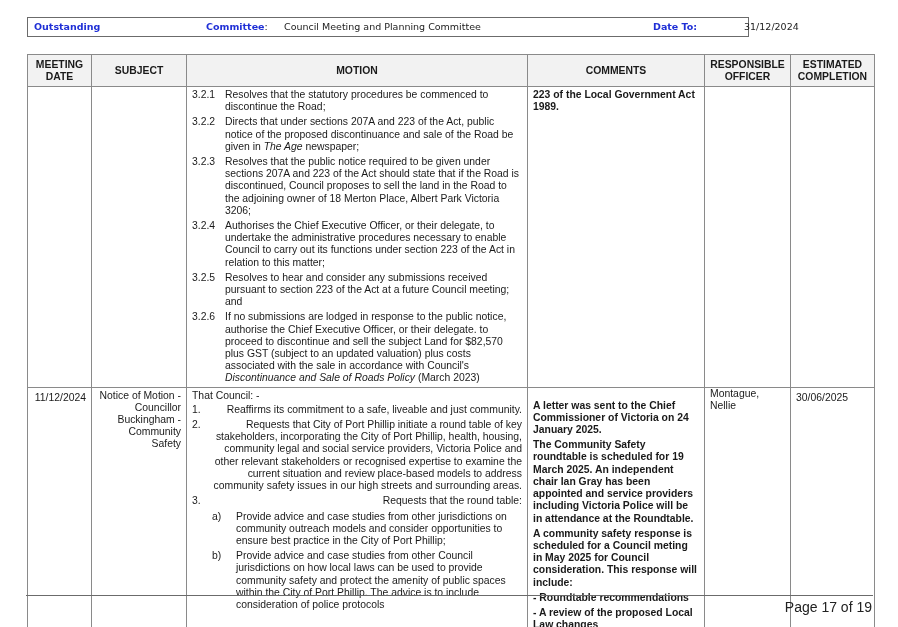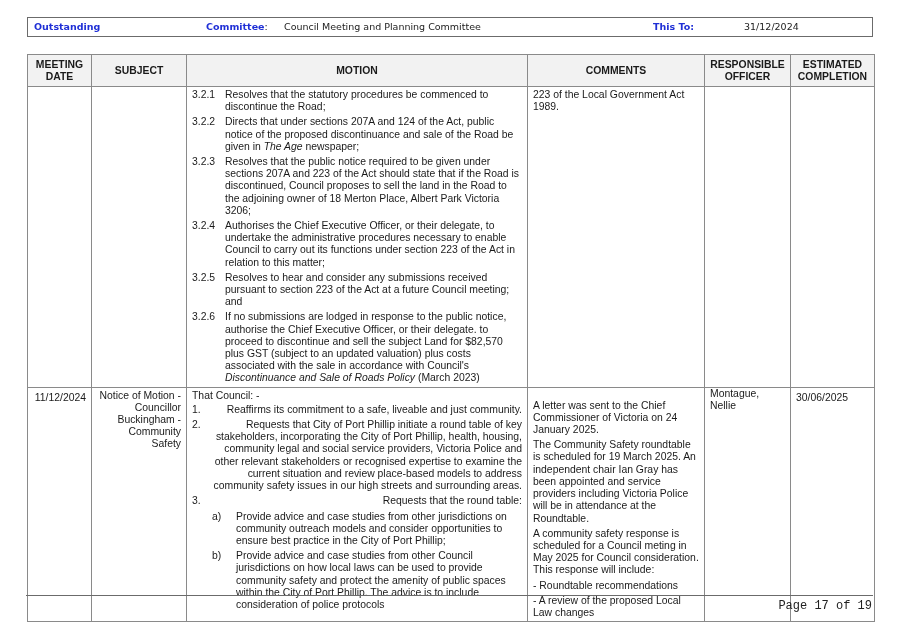--- a/index.html
+++ b/index.html
@@ -1,18 +1,18 @@
 <!DOCTYPE html>
 <html><head>
 <meta charset="utf-8">
 <style>
   html, body { margin:0; padding:0; background:#ffffff; }
   body { width:898px; height:627px; position:relative; overflow:hidden;
          font-family:"Liberation Sans", sans-serif; color:#1a1a1a; }
-  .topbar { position:absolute; left:27px; top:17px; width:846px; height:20px;
+  .topbar { position:absolute; left:27px; top:17px; width:722px; height:20px;
             border:1px solid #6b6b6b; box-sizing:border-box;
             font-family:"DejaVu Sans", sans-serif; font-size:9.5px; }
   .topbar span { position:absolute; top:3px; white-space:nowrap; }
   .lbl { color:#1f2fd6; font-weight:bold; }
   .val { color:#222; }
   table.main { position:absolute; left:27px; top:54px; width:847px;
                border-collapse:collapse; table-layout:fixed; font-size:10.4px; line-height:12.2px; }
   table.main th, table.main td { border:1px solid #8a8a8a; vertical-align:top; }
   table.main th { background:#f2f2f2; font-weight:bold; text-align:center; vertical-align:middle;
                   font-size:10.4px; line-height:11.5px; height:27px; padding:2px 3px; }
@@ -21,34 +21,34 @@
   .num-item { display:flex; margin:0 0 3px 0;justify-content:space-between; }
   .num-item .n { flex:0 0 33px; padding-left:0; }
   .num-item .t { flex:1; }
   .mot1 { padding-left:22px; }
   .lst { display:flex; margin:1px 0 3px 0; }
   .lst .n { flex:0 0 20px; }
   .lst .t { flex:1;text-align:right; }
   .sub { display:flex; margin:1px 0 3px 20px; }
   .sub .n { flex:0 0 24px; }
   .sub .t { flex:1; }
-  p.c { margin:0 0 3px 0; }
+  p.c { margin:0 0 3px 0;font-weight:bold; }
   i { font-style:italic; }
   .footline { position:absolute; left:26px; top:595px; width:847px; height:1px; background:#6b6b6b; }
-  .pageno { position:absolute; right:26px; top:599px; font-family:Liberation Mono, monospace;
-            font-size:12px; color:#222; }
+  .pageno { position:absolute; right:26px; top:599px; font-family:Liberation Sans, sans-serif;
+            font-size:14px; color:#222; }
 </style>
 </head>
 <body>
 
 <div class="topbar">
   <span class="lbl" style="left:6px;">Outstanding</span>
   <span style="left:178px;"><span class="lbl" style="position:static">Committee</span><span class="val" style="position:static">:</span></span>
   <span class="val" style="left:256px;">Council Meeting and Planning Committee</span>
-  <span class="lbl" style="left:625px;">This To:</span>
+  <span class="lbl" style="left:625px;">Date To:</span>
   <span class="val" style="left:716px;text-align:center;">31/12/2024</span>
 </div>
 
 <table class="main">
   <colgroup>
     <col style="width:64px">
       <col style="width:95px">
       <col style="width:341px">
     <col style="width:177px">
       <col style="width:86px">
@@ -68,21 +68,21 @@
     <tr>
       <td class="center"></td>
       <td class="center"></td>
       <td class="mot1">
         <div class="num-item">
           <span class="n">3.2.1</span>
           <span class="t">Resolves that the statutory procedures be commenced to discontinue the Road;</span>
         </div>
         <div class="num-item">
           <span class="n">3.2.2</span>
-          <span class="t"><span>Directs that under sections 207A and 124 of the Act, public notice of the proposed discontinuance and sale of the Road be given in </span><i>The Age</i><span> newspaper;</span></span>
+          <span class="t"><span>Directs that under sections 207A and 223 of the Act, public notice of the proposed discontinuance and sale of the Road be given in </span><i>The Age</i><span> newspaper;</span></span>
         </div>
         <div class="num-item">
           <span class="n">3.2.3</span>
           <span class="t">Resolves that the public notice required to be given under sections 207A and 223 of the Act should state that if the Road is discontinued, Council proposes to sell the land in the Road to the adjoining owner of 18 Merton Place, Albert Park Victoria 3206;</span>
         </div>
         <div class="num-item">
           <span class="n">3.2.4</span>
           <span class="t">Authorises the Chief Executive Officer, or their delegate, to undertake the administrative procedures necessary to enable Council to carry out its functions under section 223 of the Act in relation to this matter;</span>
         </div>
         <div class="num-item">

